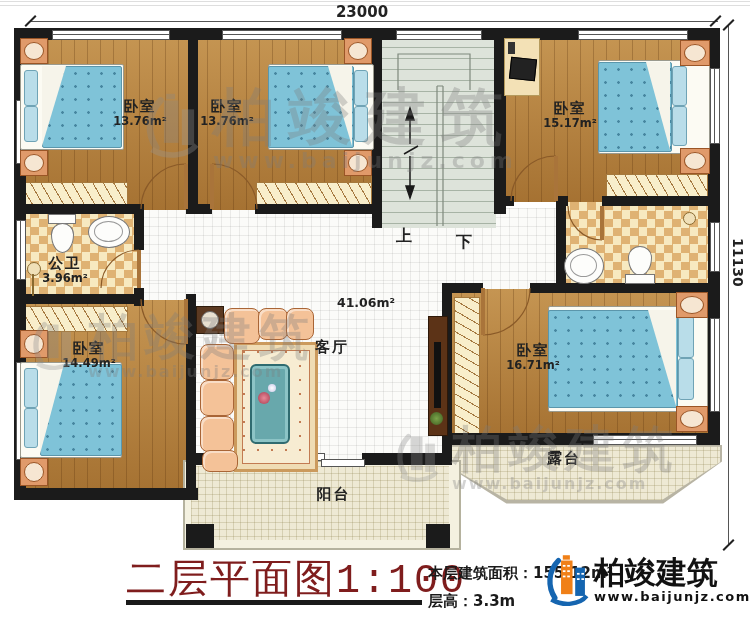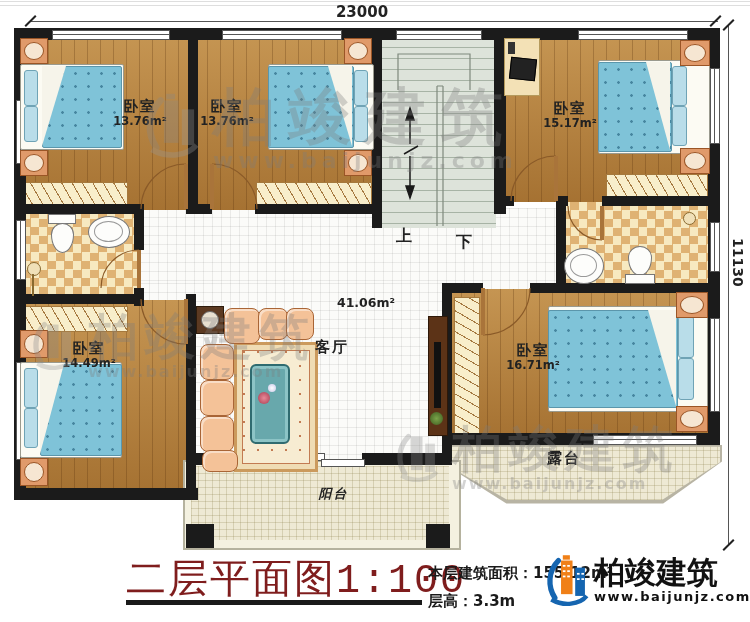--- a/index.html
+++ b/index.html
@@ -270,31 +270,35 @@
     <span class="ar">13.76m²</span>
   </div>
   <div class="room-label" style="left:182px;top:98px;width:90px;">
     <span class="nm">卧室</span>
     <span class="ar">13.76m²</span>
   </div>
   <div class="room-label" style="left:525px;top:100px;width:90px;">
     <span class="nm">卧室</span>
     <span class="ar">15.17m²</span>
   </div>
+  <div class="room-label" style="left:25px;top:255px;width:80px;">
+    <span class="nm">公卫</span>
+    <span class="ar">3.96m²</span>
+  </div>
   <div class="room-label" style="left:44px;top:340px;width:90px;">
     <span class="nm">卧室</span>
     <span class="ar">14.49m²</span>
   </div>
   <div class="room-label" style="left:488px;top:342px;width:90px;">
     <span class="nm">卧室</span>
     <span class="ar">16.71m²</span>
   </div>
   <div class="free-label" style="left:326px;top:295px;width:80px;font-size:12.5px;">41.06m²</div>
   <div class="free-label" style="left:302px;top:338px;width:60px;font-size:15px;letter-spacing:2px;">客厅</div>
-  <div class="free-label" style="left:298px;top:485px;width:71px;font-size:13px;letter-spacing:2px;font-style:italic;">阳台</div>
+  <div class="free-label" style="left:298px;top:485px;width:71px;font-size:15px;letter-spacing:2px;">阳台</div>
   <div class="free-label" style="left:534px;top:449px;width:60px;font-size:15px;letter-spacing:2px;">露台</div>
   <div class="free-label" style="left:392px;top:226px;width:24px;font-size:16px;">上</div>
   <div class="free-label" style="left:452px;top:232px;width:24px;font-size:16px;">下</div>
 
   <div class="watermark" style="left:145px;top:86px;">
     <svg width="58" height="78" viewBox="0 0 52 60">
       <path d="M10 50 C2 38 2 20 14 8" fill="none" stroke="#888" stroke-width="6" stroke-linecap="round"></path>
       <rect x="17" y="8" width="13" height="38" fill="#888"></rect>
       <rect x="33" y="16" width="11" height="32" fill="#999"></rect>
       <rect x="19" y="2" width="8" height="5" fill="#888"></rect>

